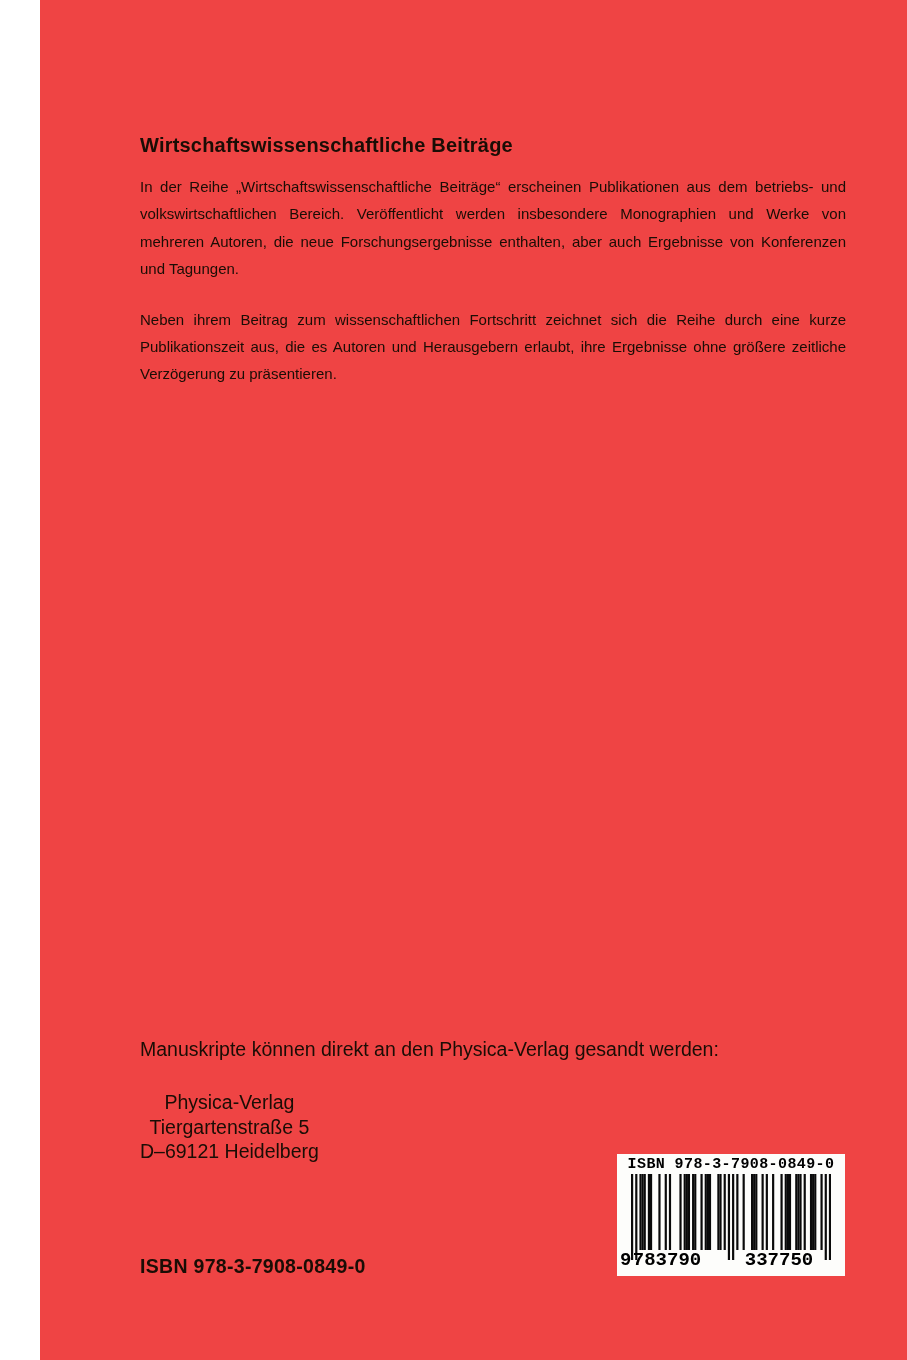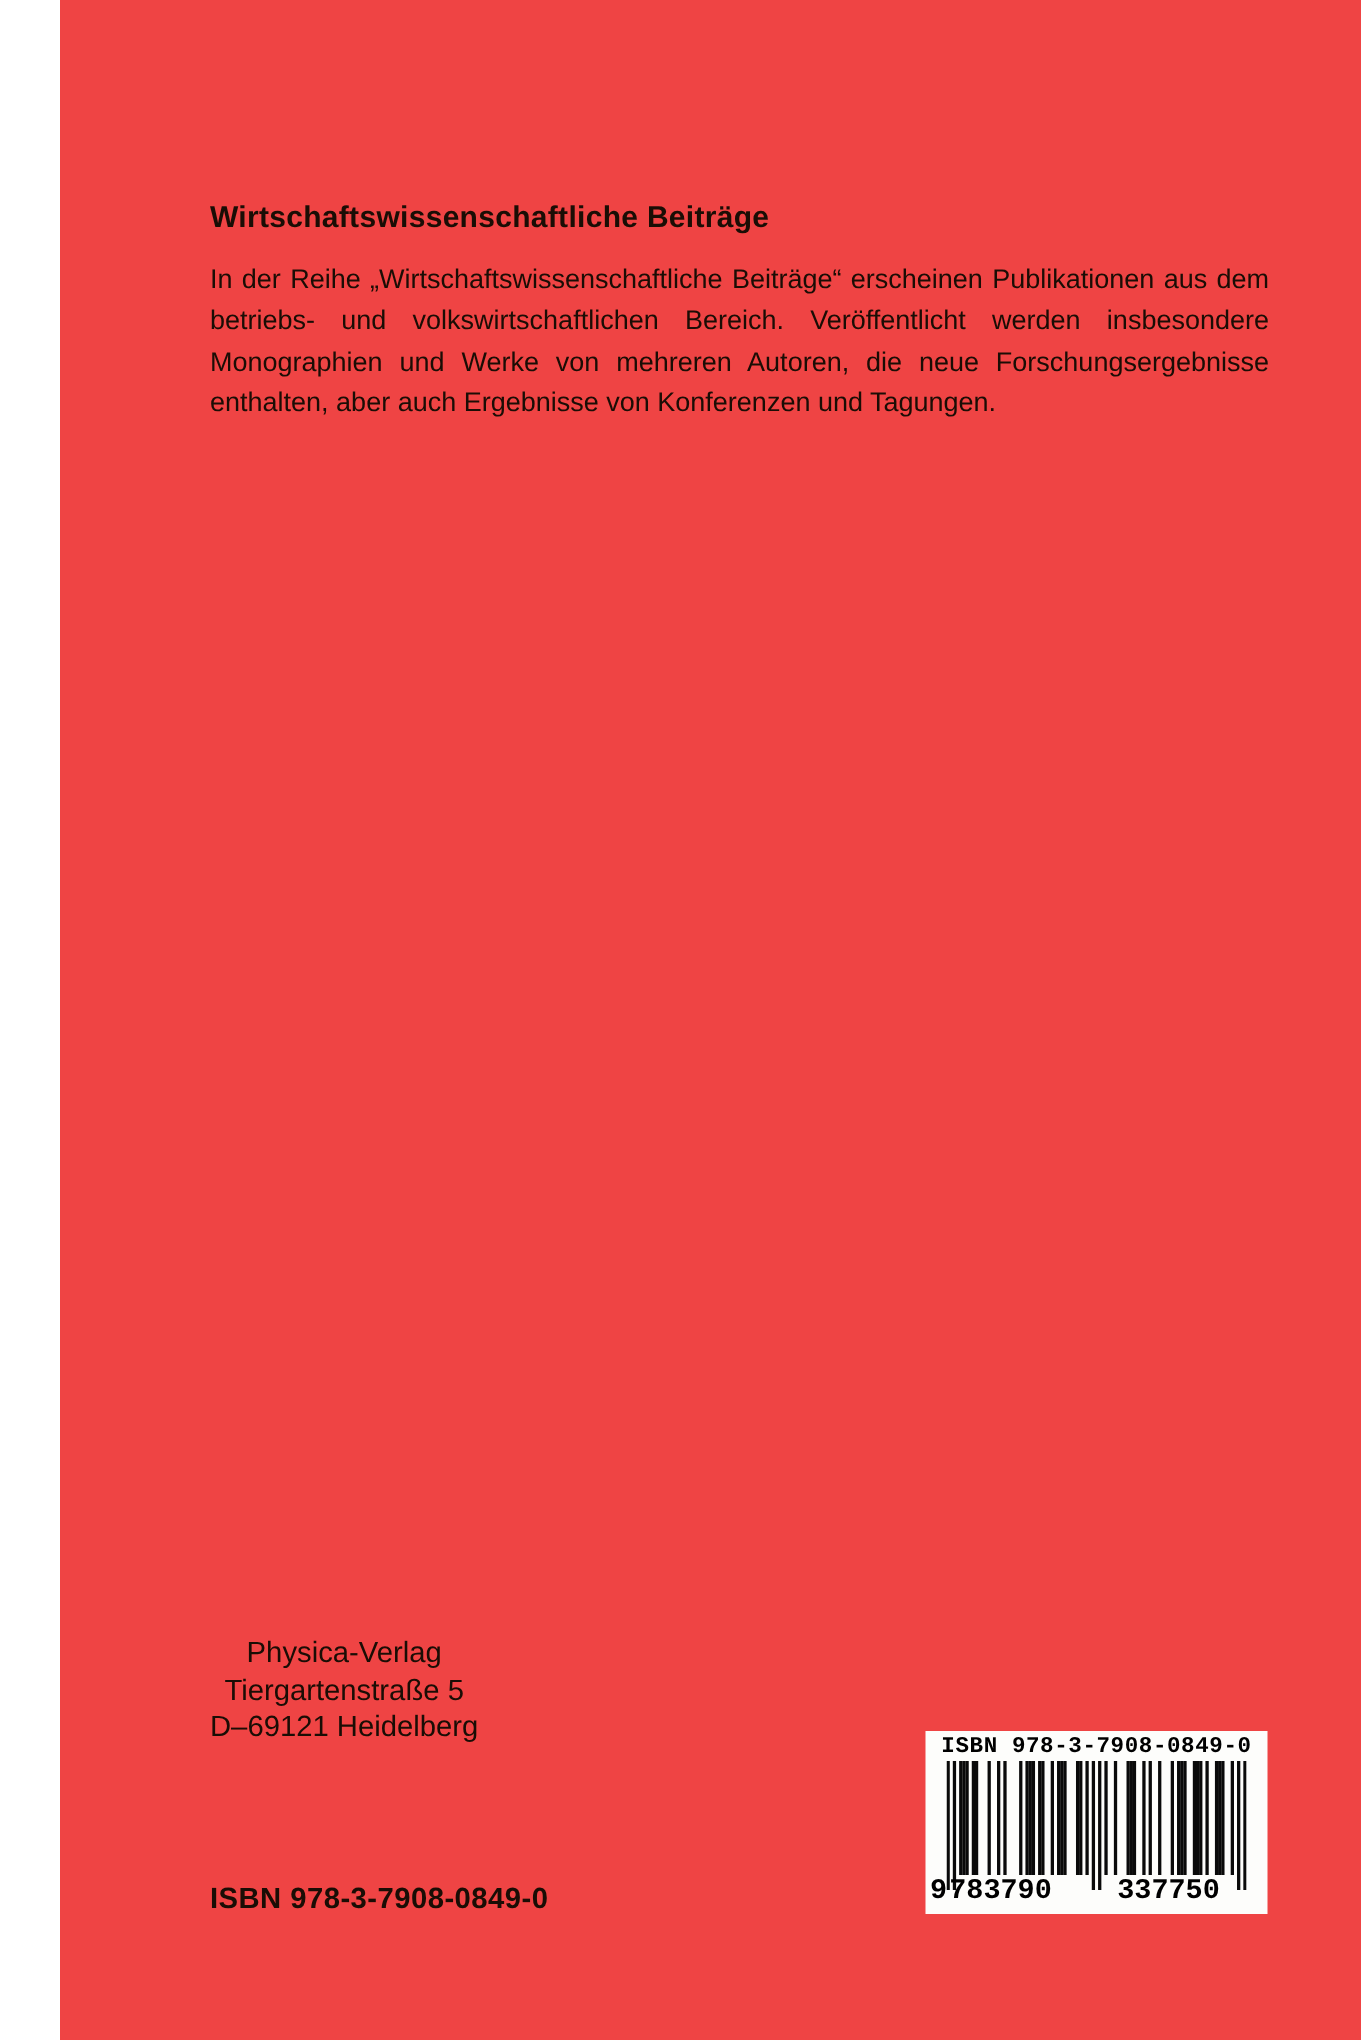--- a/index.html
+++ b/index.html
@@ -19,21 +19,21 @@
     top: 134px;
     width: 706px;
   }
   .series-title {
     font-size: 20px;
     font-weight: bold;
     margin: 0 0 16px 0;
     letter-spacing: 0.2px;
   }
   .series-paragraph {
-    font-size: 18px;
+    font-size: 15px;
     line-height: 27.4px;
     text-align: justify;
     margin: 0 0 23px 0;
   }
   .manuscript-note {
     position: absolute;
     left: 100px;
     top: 1038px;
     font-size: 19.5px;
   }
@@ -98,22 +98,24 @@
   .n-g2 { position: absolute; left: 148px; top: 0; transform: translateX(-50%); }
 </style>
 </head>
 <body>
 
 <div class="cover">
 
   <div class="series-block">
     <h1 class="series-title">Wirtschaftswissenschaftliche Beiträge</h1>
     <p class="series-paragraph">In der Reihe „Wirtschaftswissenschaftliche Beiträge“ erscheinen Publikationen aus dem betriebs- und volkswirtschaftlichen Bereich. Veröffentlicht werden insbesondere Monographien und Werke von mehreren Autoren, die neue Forschungsergebnisse enthalten, aber auch Ergebnisse von Konferenzen und Tagungen.</p>
+    <p class="series-paragraph">Neben ihrem Beitrag zum wissenschaftlichen Fortschritt zeichnet sich die Reihe durch eine kurze Publikationszeit aus, die es Autoren und Herausgebern erlaubt, ihre Ergebnisse ohne größere zeitliche Verzögerung zu präsentieren.</p>
   </div>
 
+  <div class="manuscript-note">Manuskripte können direkt an den Physica-Verlag gesandt werden:</div>
 
   <div class="address">
     <div>Physica-Verlag</div>
     <div>Tiergartenstraße 5</div>
     <div>D–69121 Heidelberg</div>
   </div>
 
   <div class="isbn-bottom">ISBN 978-3-7908-0849-0</div>
 
   <div class="barcode-box">

